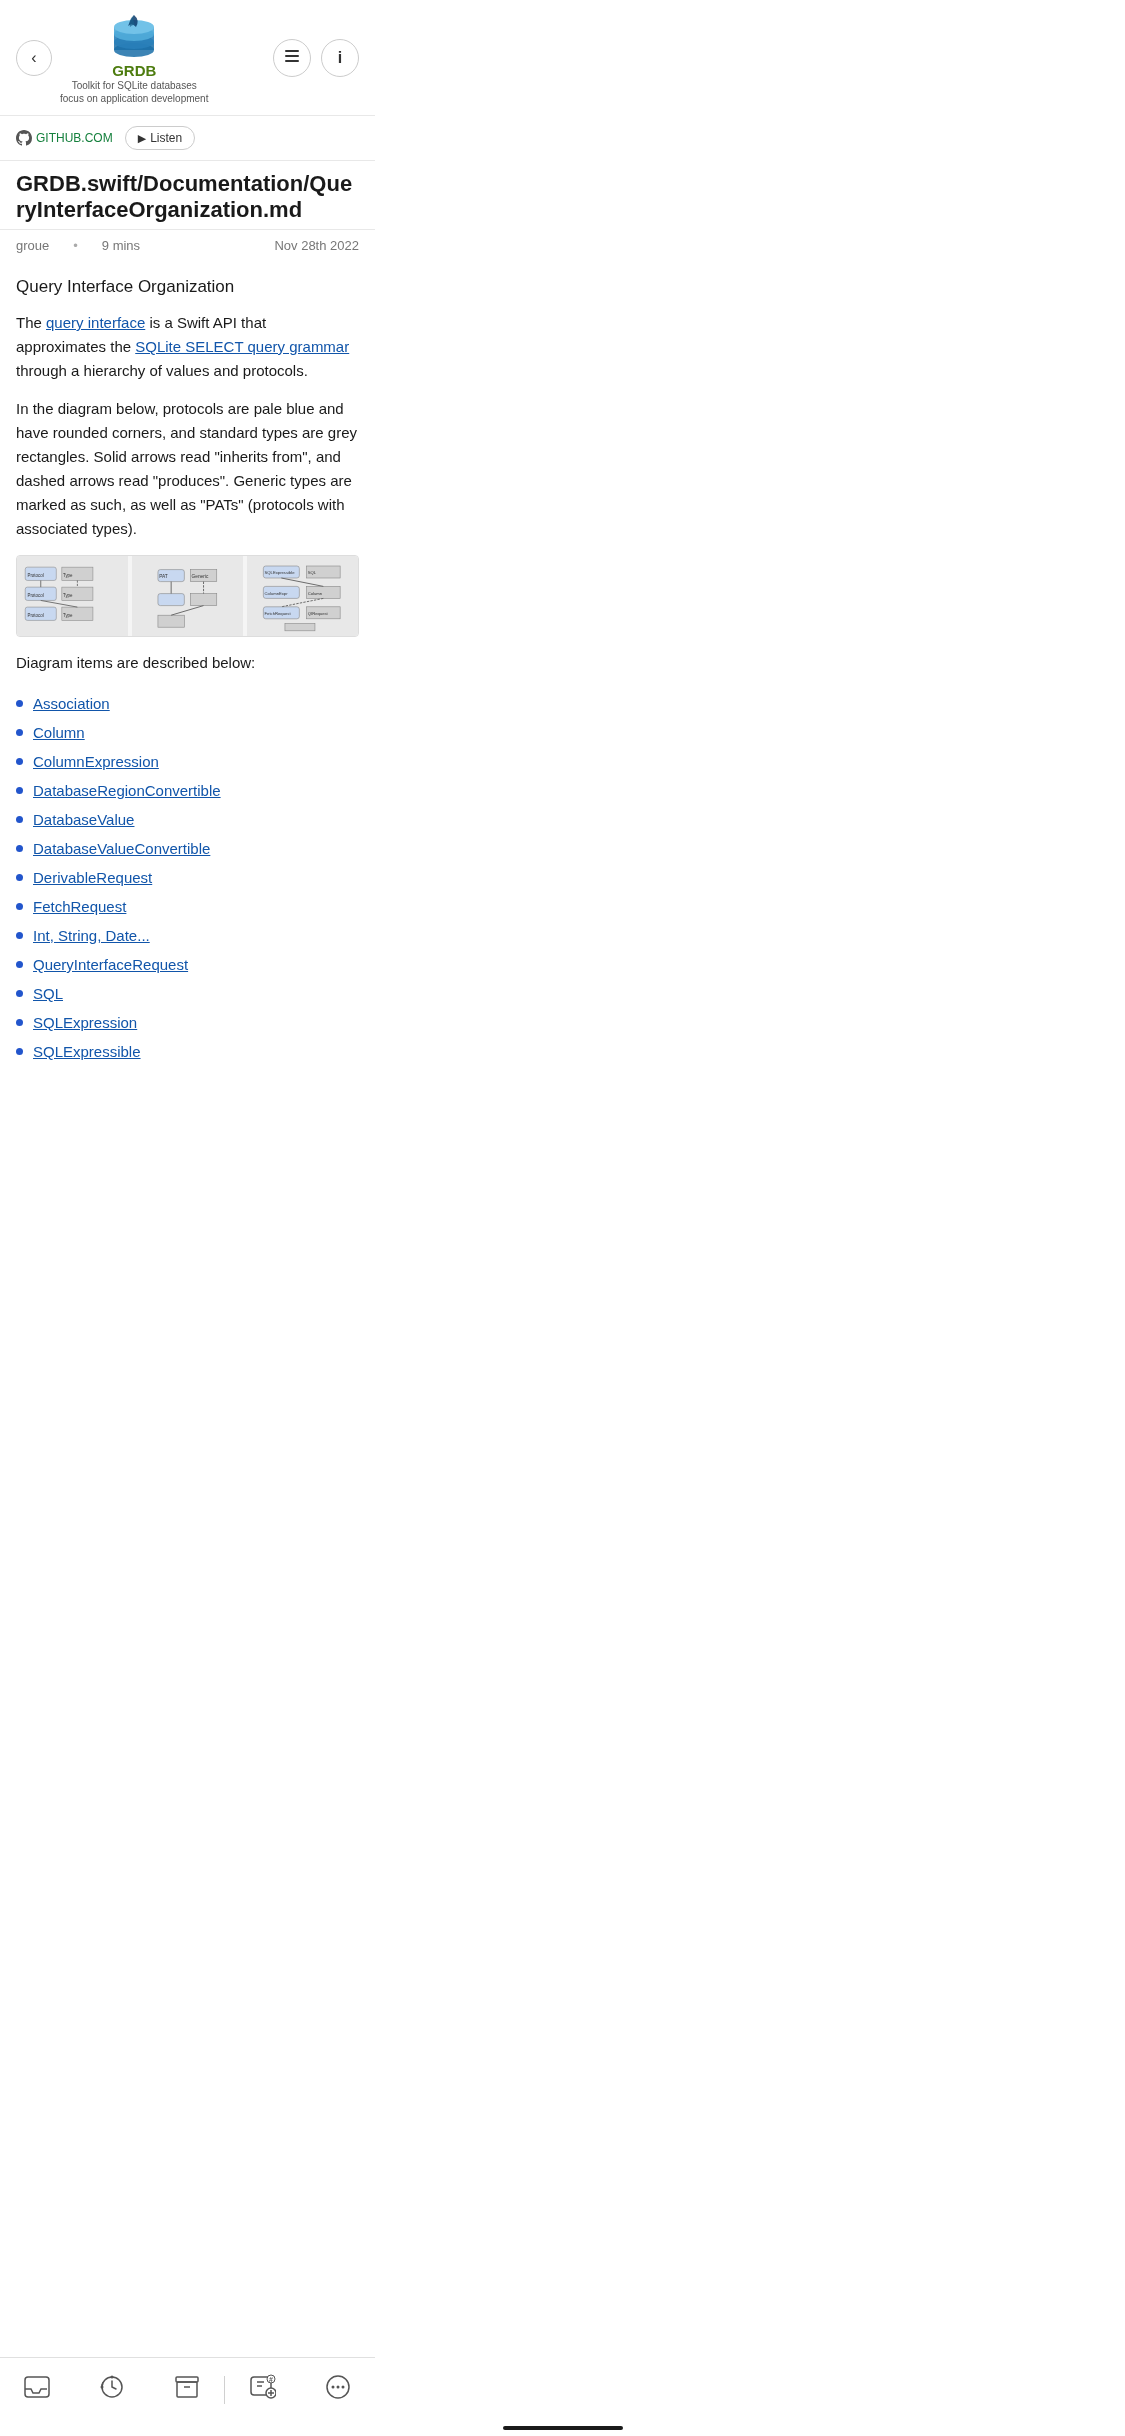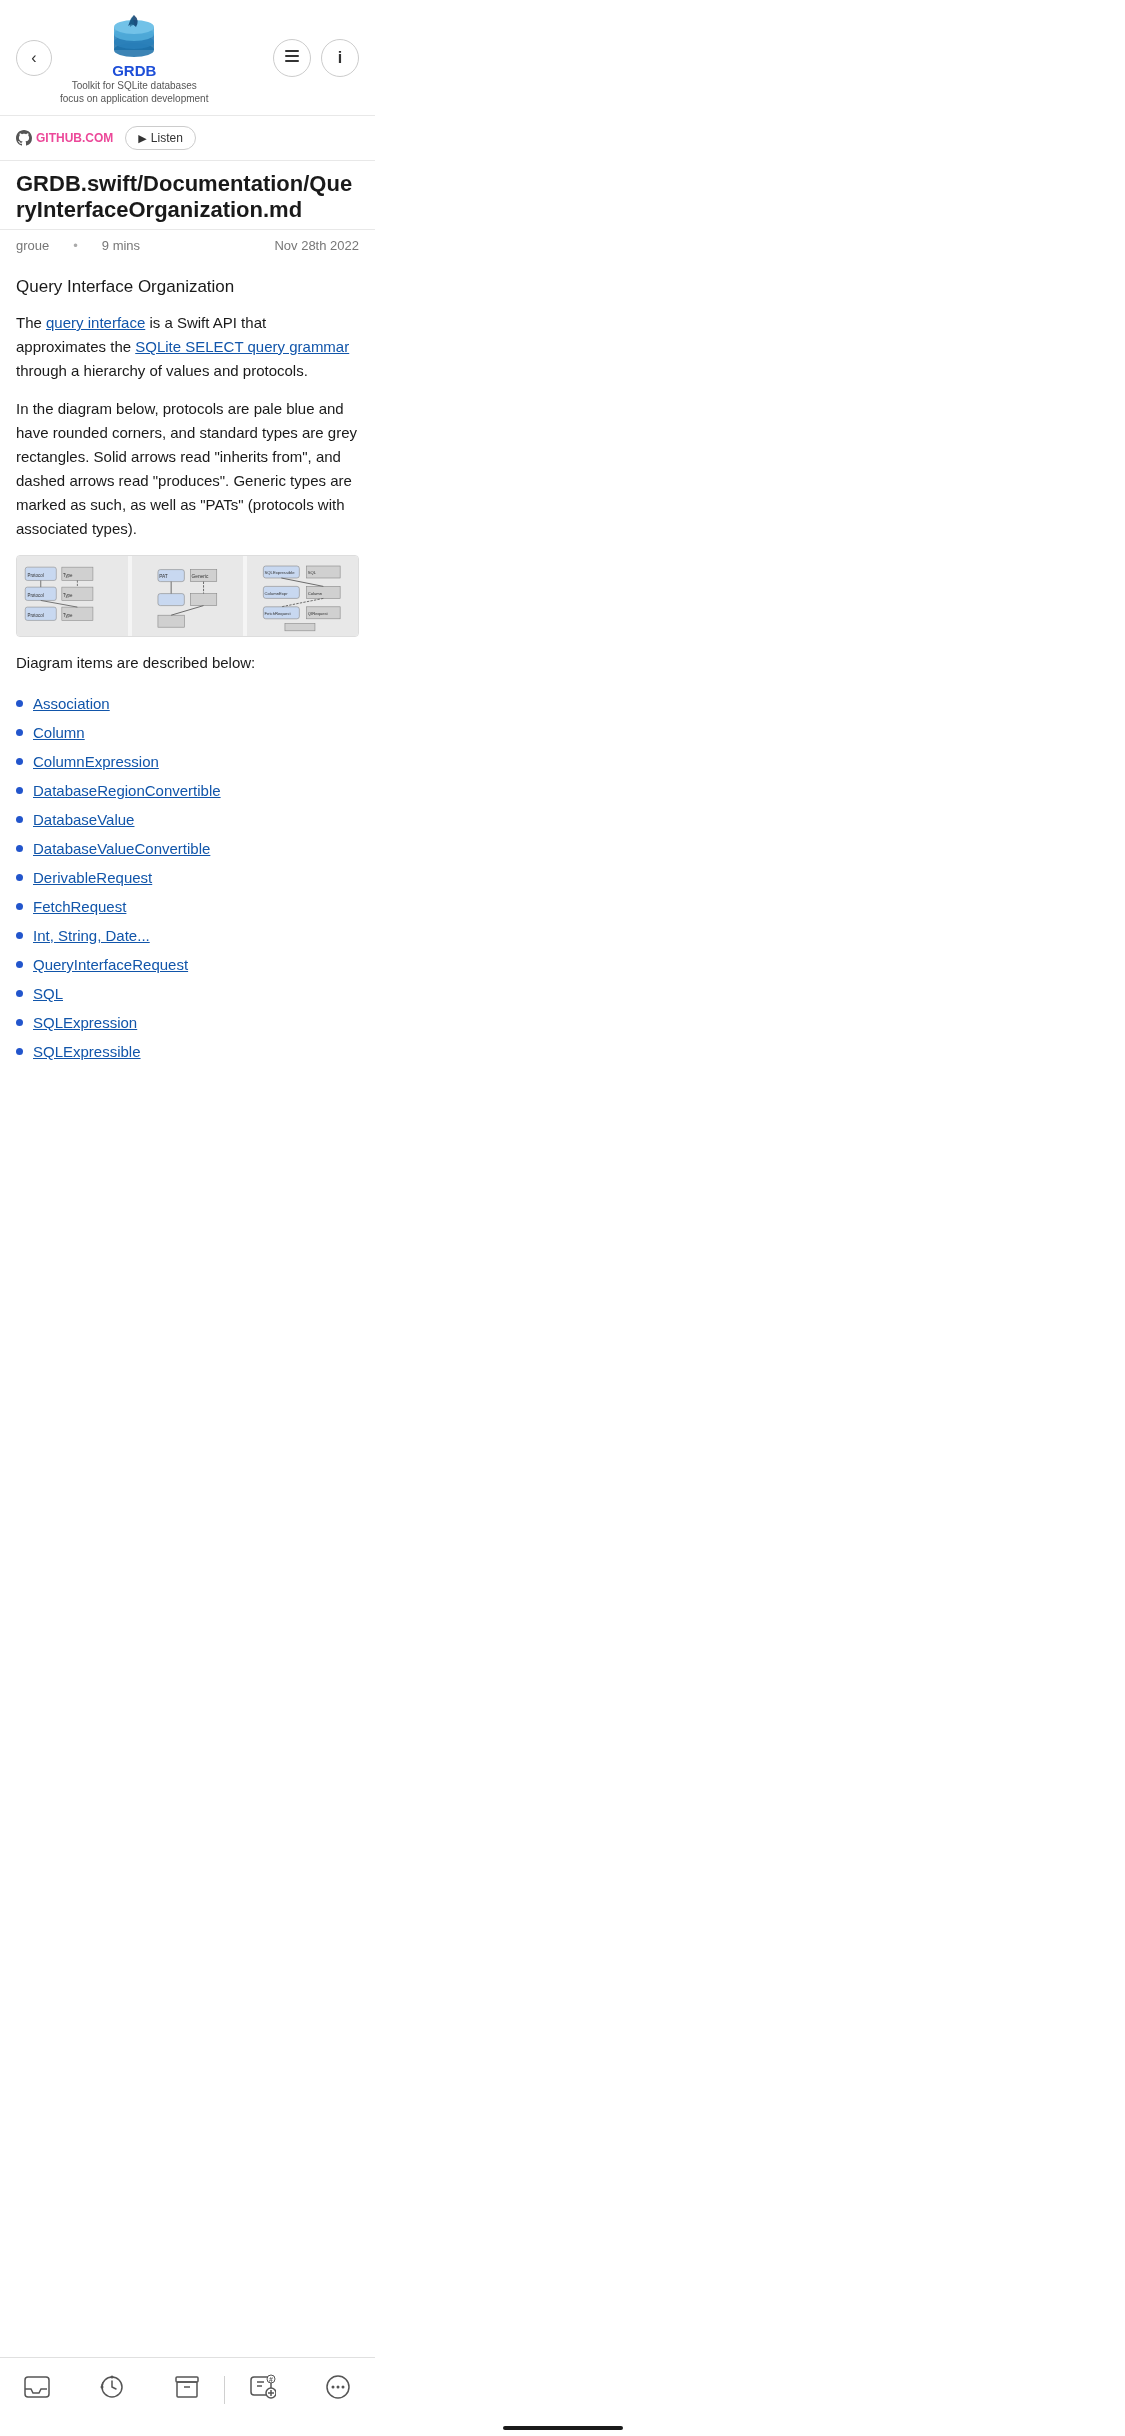--- a/index.html
+++ b/index.html
@@ -52,21 +52,21 @@
     }
 
     .logo-icon {
       width: 52px;
       height: 52px;
     }
 
     .logo-title {
       font-size: 15px;
       font-weight: 700;
-      color: #1d4ed8;
+      color: #4d7c0f;
       text-align: right;
     }
 
     .logo-subtitle {
       font-size: 10px;
       color: #555;
       text-align: center;
       line-height: 1.3;
     }
 
@@ -337,21 +337,21 @@
     <svg width="16" height="16" viewBox="0 0 16 16" fill="#555">
       <path d="M8 0C3.58 0 0 3.58 0 8c0 3.54 2.29 6.53 5.47 7.59.4.07.55-.17.55-.38
                0-.19-.01-.82-.01-1.49-2.01.37-2.53-.49-2.69-.94-.09-.23-.48-.94-.82-1.13
                -.28-.15-.68-.52-.01-.53.63-.01 1.08.58 1.23.82.72 1.21 1.87.87 2.33.66
                .07-.52.28-.87.51-1.07-1.78-.2-3.64-.89-3.64-3.95 0-.87.31-1.59.82-2.15
                -.08-.2-.36-1.02.08-2.12 0 0 .67-.21 2.2.82.64-.18 1.32-.27 2-.27.68 0
                1.36.09 2 .27 1.53-1.04 2.2-.82 2.2-.82.44 1.1.16 1.92.08 2.12.51.56.82
                1.27.82 2.15 0 3.07-1.87 3.75-3.65 3.95.29.25.54.73.54 1.48 0 1.07-.01
                1.93-.01 2.2 0 .21.15.46.55.38A8.013 8.013 0 0016 8c0-4.42-3.58-8-8-8z"></path>
     </svg>
-    <span style="font-size:12px;color:#ec4899;font-weight:700;">GITHUB.COM</span>
+    <span style="font-size:12px;color:#15803d;font-weight:400;">GITHUB.COM</span>
   </div>
   <button class="listen-btn">
     <span style="font-size:11px;">▶</span>
     <span>Listen</span>
   </button>
 </div>
 
 <div class="page-title">GRDB.swift/Documentation/QueryInterfaceOrganization.md</div>
 
 <div class="meta-bar">

